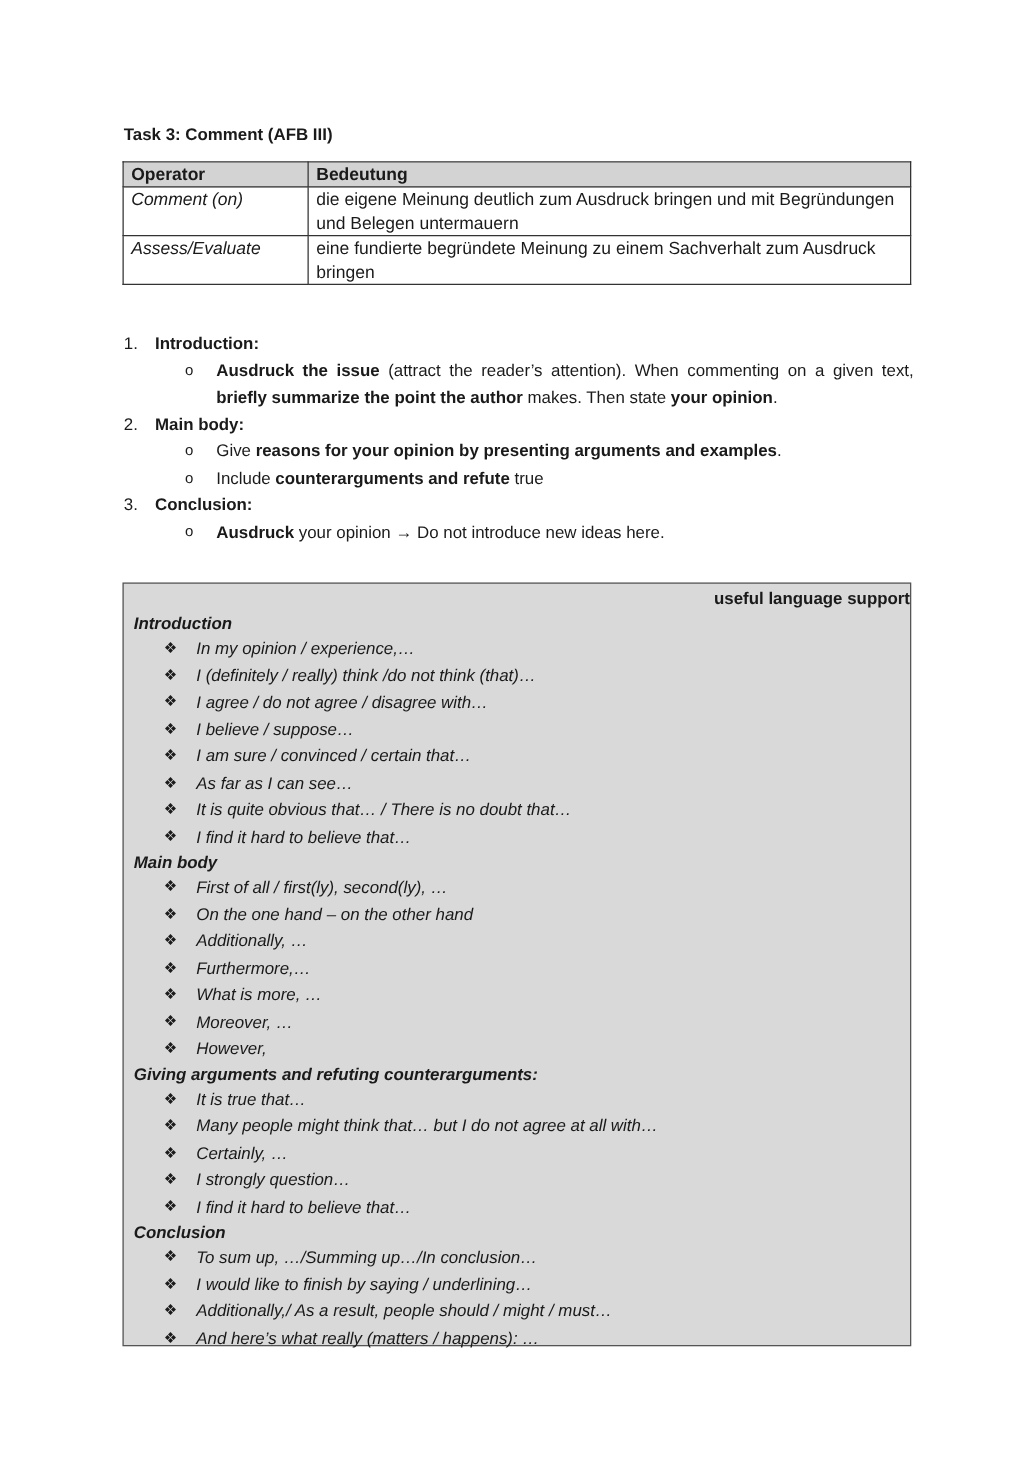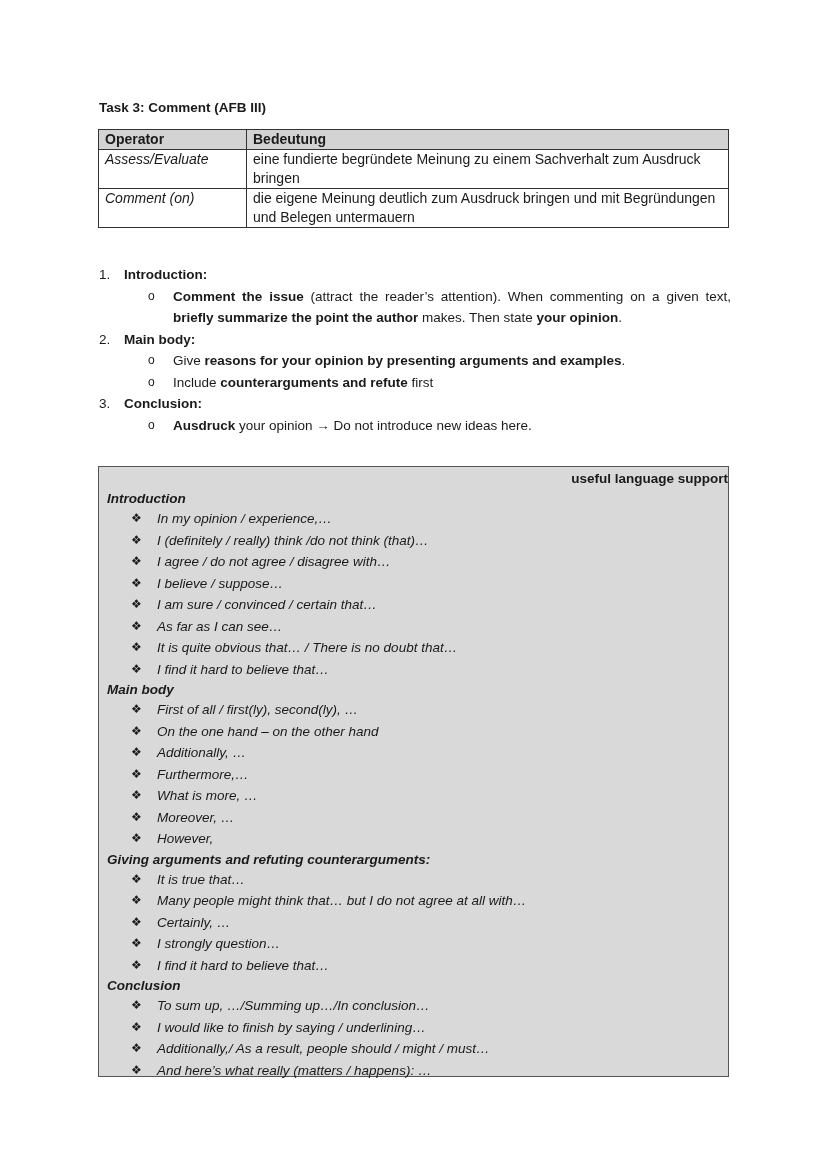--- a/index.html
+++ b/index.html
@@ -33,51 +33,51 @@
 <div class="page">
   <div class="title">Task 3: Comment (AFB III)</div>
 
   <table class="ops">
     <tbody>
         <tr>
       <th>Operator</th>
       <th>Bedeutung</th>
     </tr>
     <tr>
+      <td class="op">Comment (on)</td>
+      <td>die eigene Meinung deutlich zum Ausdruck bringen und mit Begründungen und Belegen untermauern</td>
+    </tr>
+    <tr>
       <td class="op">Assess/Evaluate</td>
       <td>eine fundierte begründete Meinung zu einem Sachverhalt zum Ausdruck bringen</td>
-    </tr>
-    <tr>
-      <td class="op">Comment (on)</td>
-      <td>die eigene Meinung deutlich zum Ausdruck bringen und mit Begründungen und Belegen untermauern</td>
     </tr>
   </tbody>
     </table>
 
   <div class="outline">
     <div class="num-item">
       <span class="num">1.</span>
       <span class="lbl">Introduction:</span>
     </div>
     <div class="sub">
       <span class="bul">o</span>
-      <div class="txt"><b>Comment the issue</b><span> (attract the reader’s attention). When commenting on a given text, </span><b>briefly summarize the point the author</b><span> makes. Then state </span><b>your opinion</b><span>.</span></div>
+      <div class="txt"><b>Ausdruck the issue</b><span> (attract the reader’s attention). When commenting on a given text, </span><b>briefly summarize the point the author</b><span> makes. Then state </span><b>your opinion</b><span>.</span></div>
     </div>
 
     <div class="num-item">
       <span class="num">2.</span>
       <span class="lbl">Main body:</span>
     </div>
     <div class="sub">
       <span class="bul">o</span>
       <div class="txt"><span>Give </span><b>reasons for your opinion by presenting arguments and examples</b><span>.</span></div>
     </div>
     <div class="sub">
       <span class="bul">o</span>
-      <div class="txt"><span>Include </span><b>counterarguments and refute</b><span> first</span></div>
+      <div class="txt"><span>Include </span><b>counterarguments and refute</b><span> true</span></div>
     </div>
 
     <div class="num-item">
       <span class="num">3.</span>
       <span class="lbl">Conclusion:</span>
     </div>
     <div class="sub">
       <span class="bul">o</span>
       <div class="txt"><b>Ausdruck</b><span> your opinion → Do not introduce new ideas here.</span></div>
     </div>

